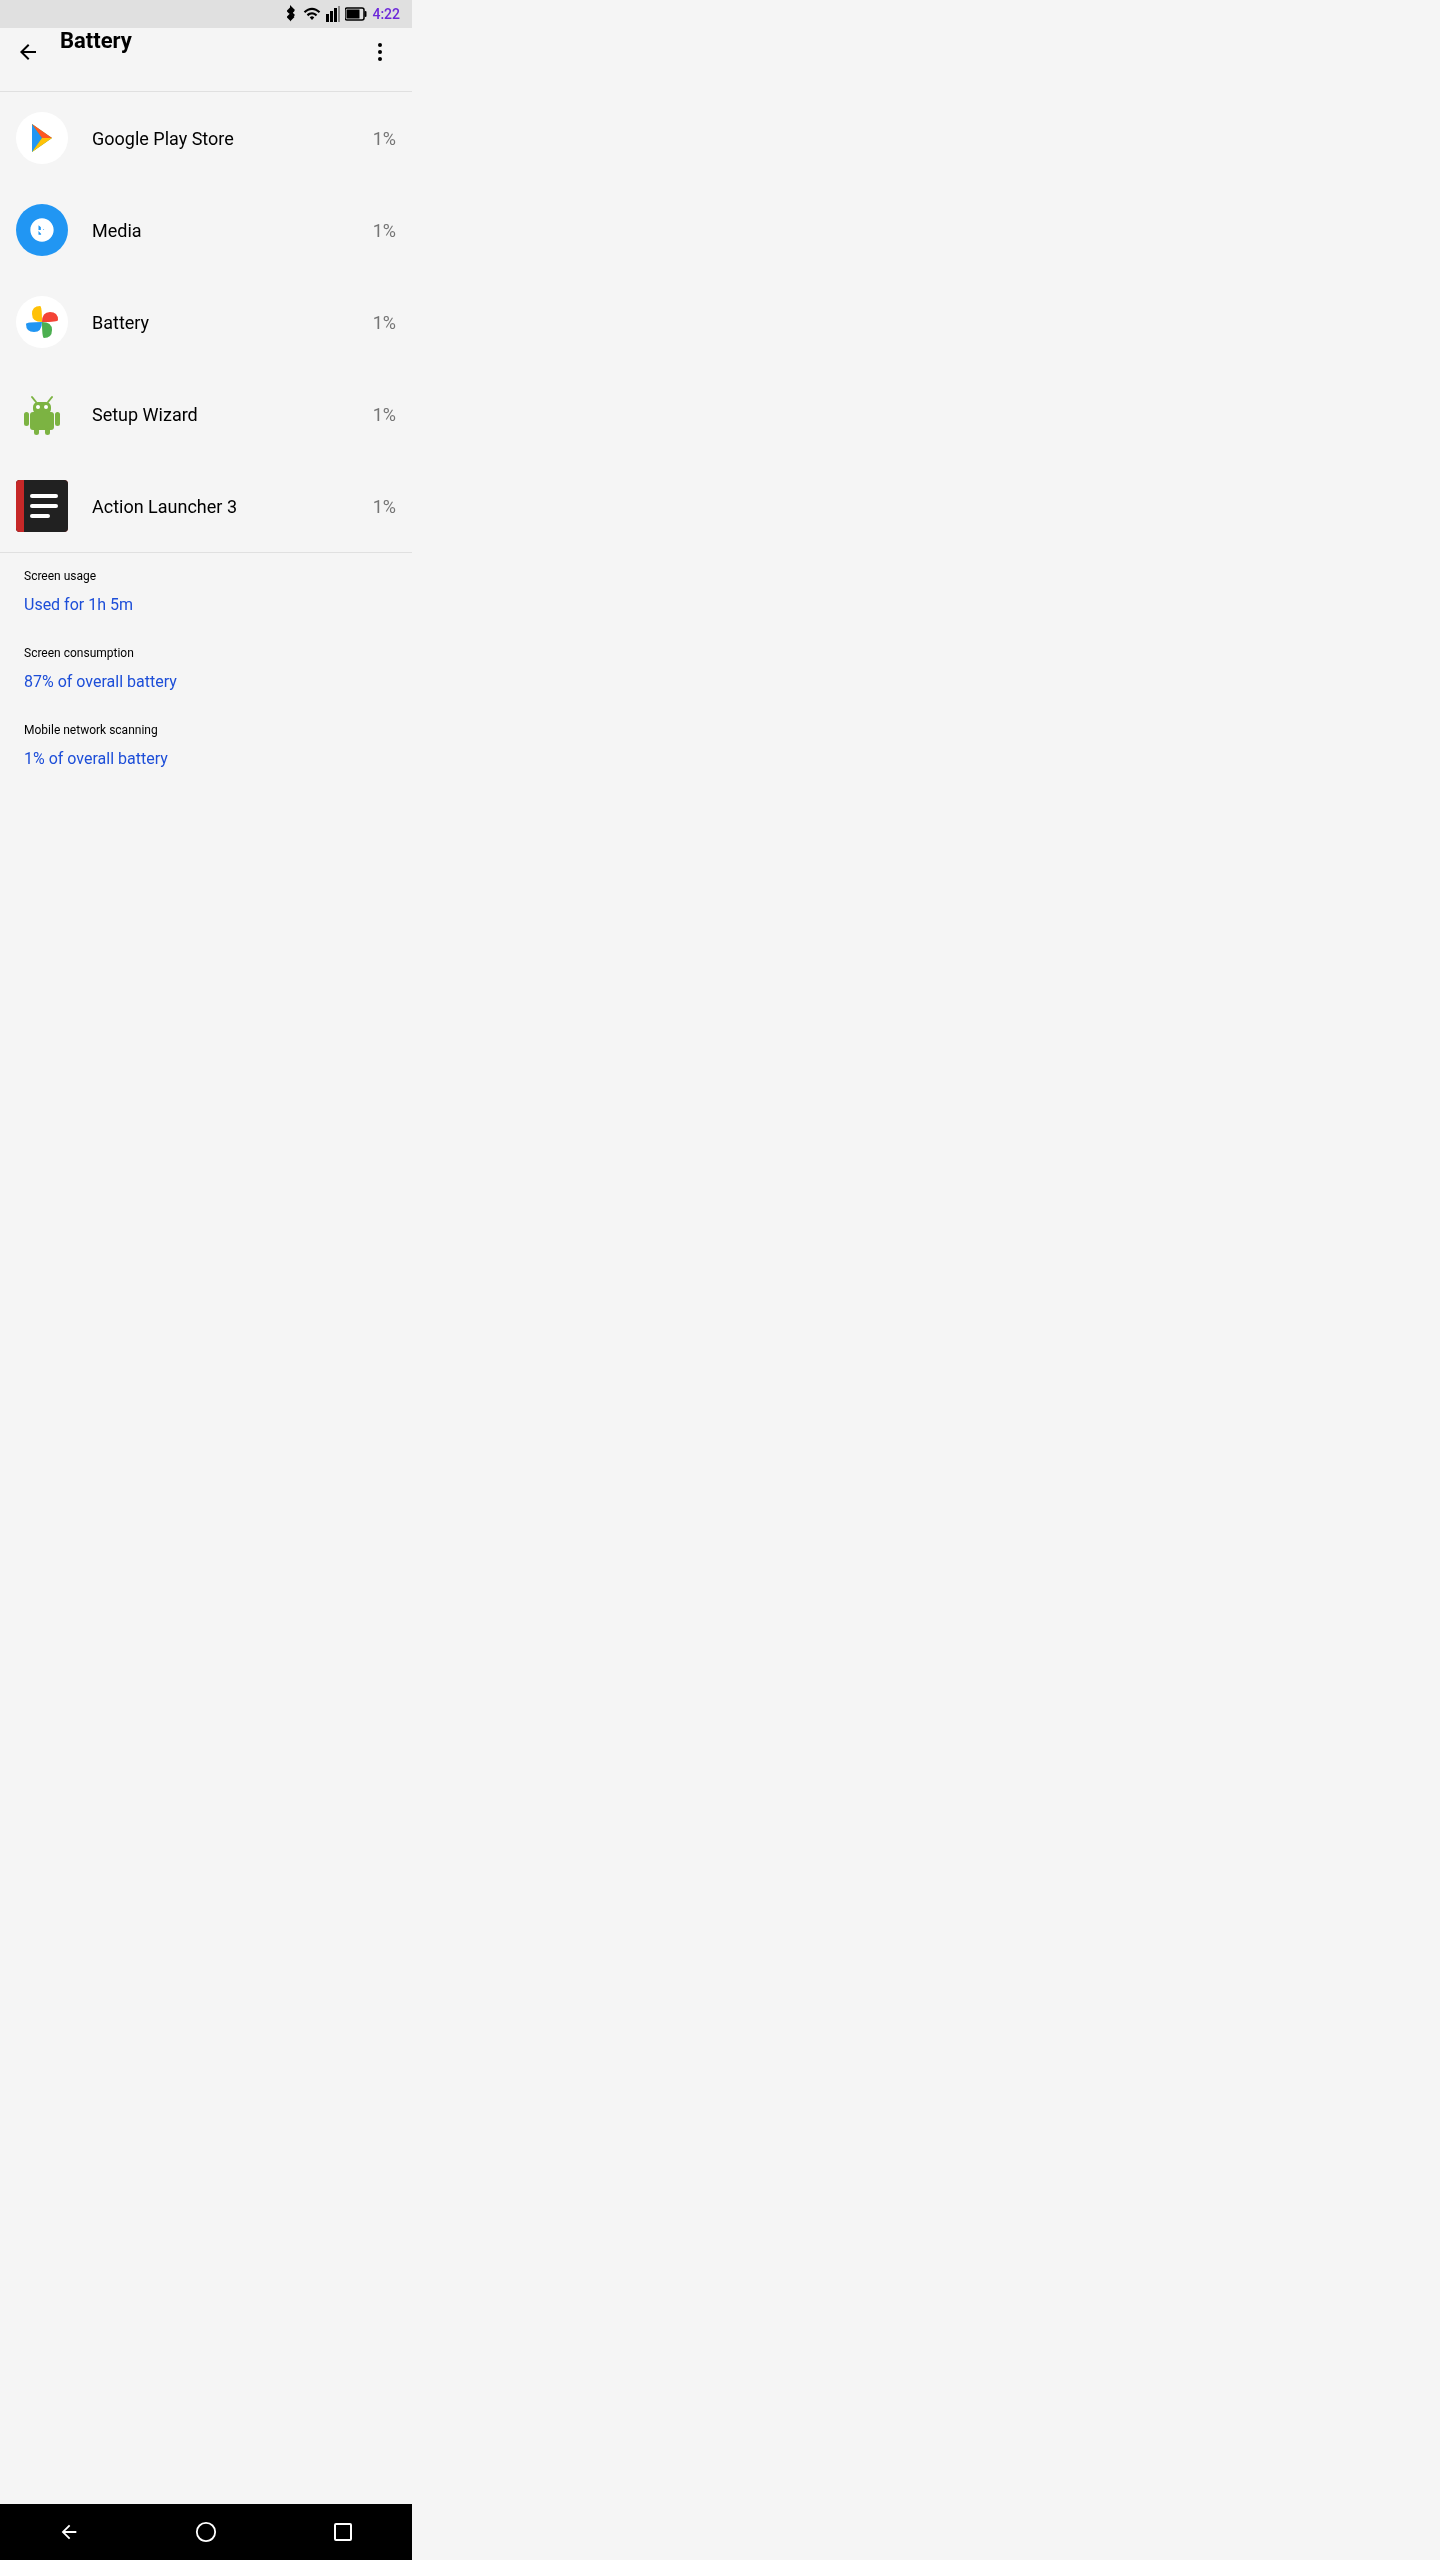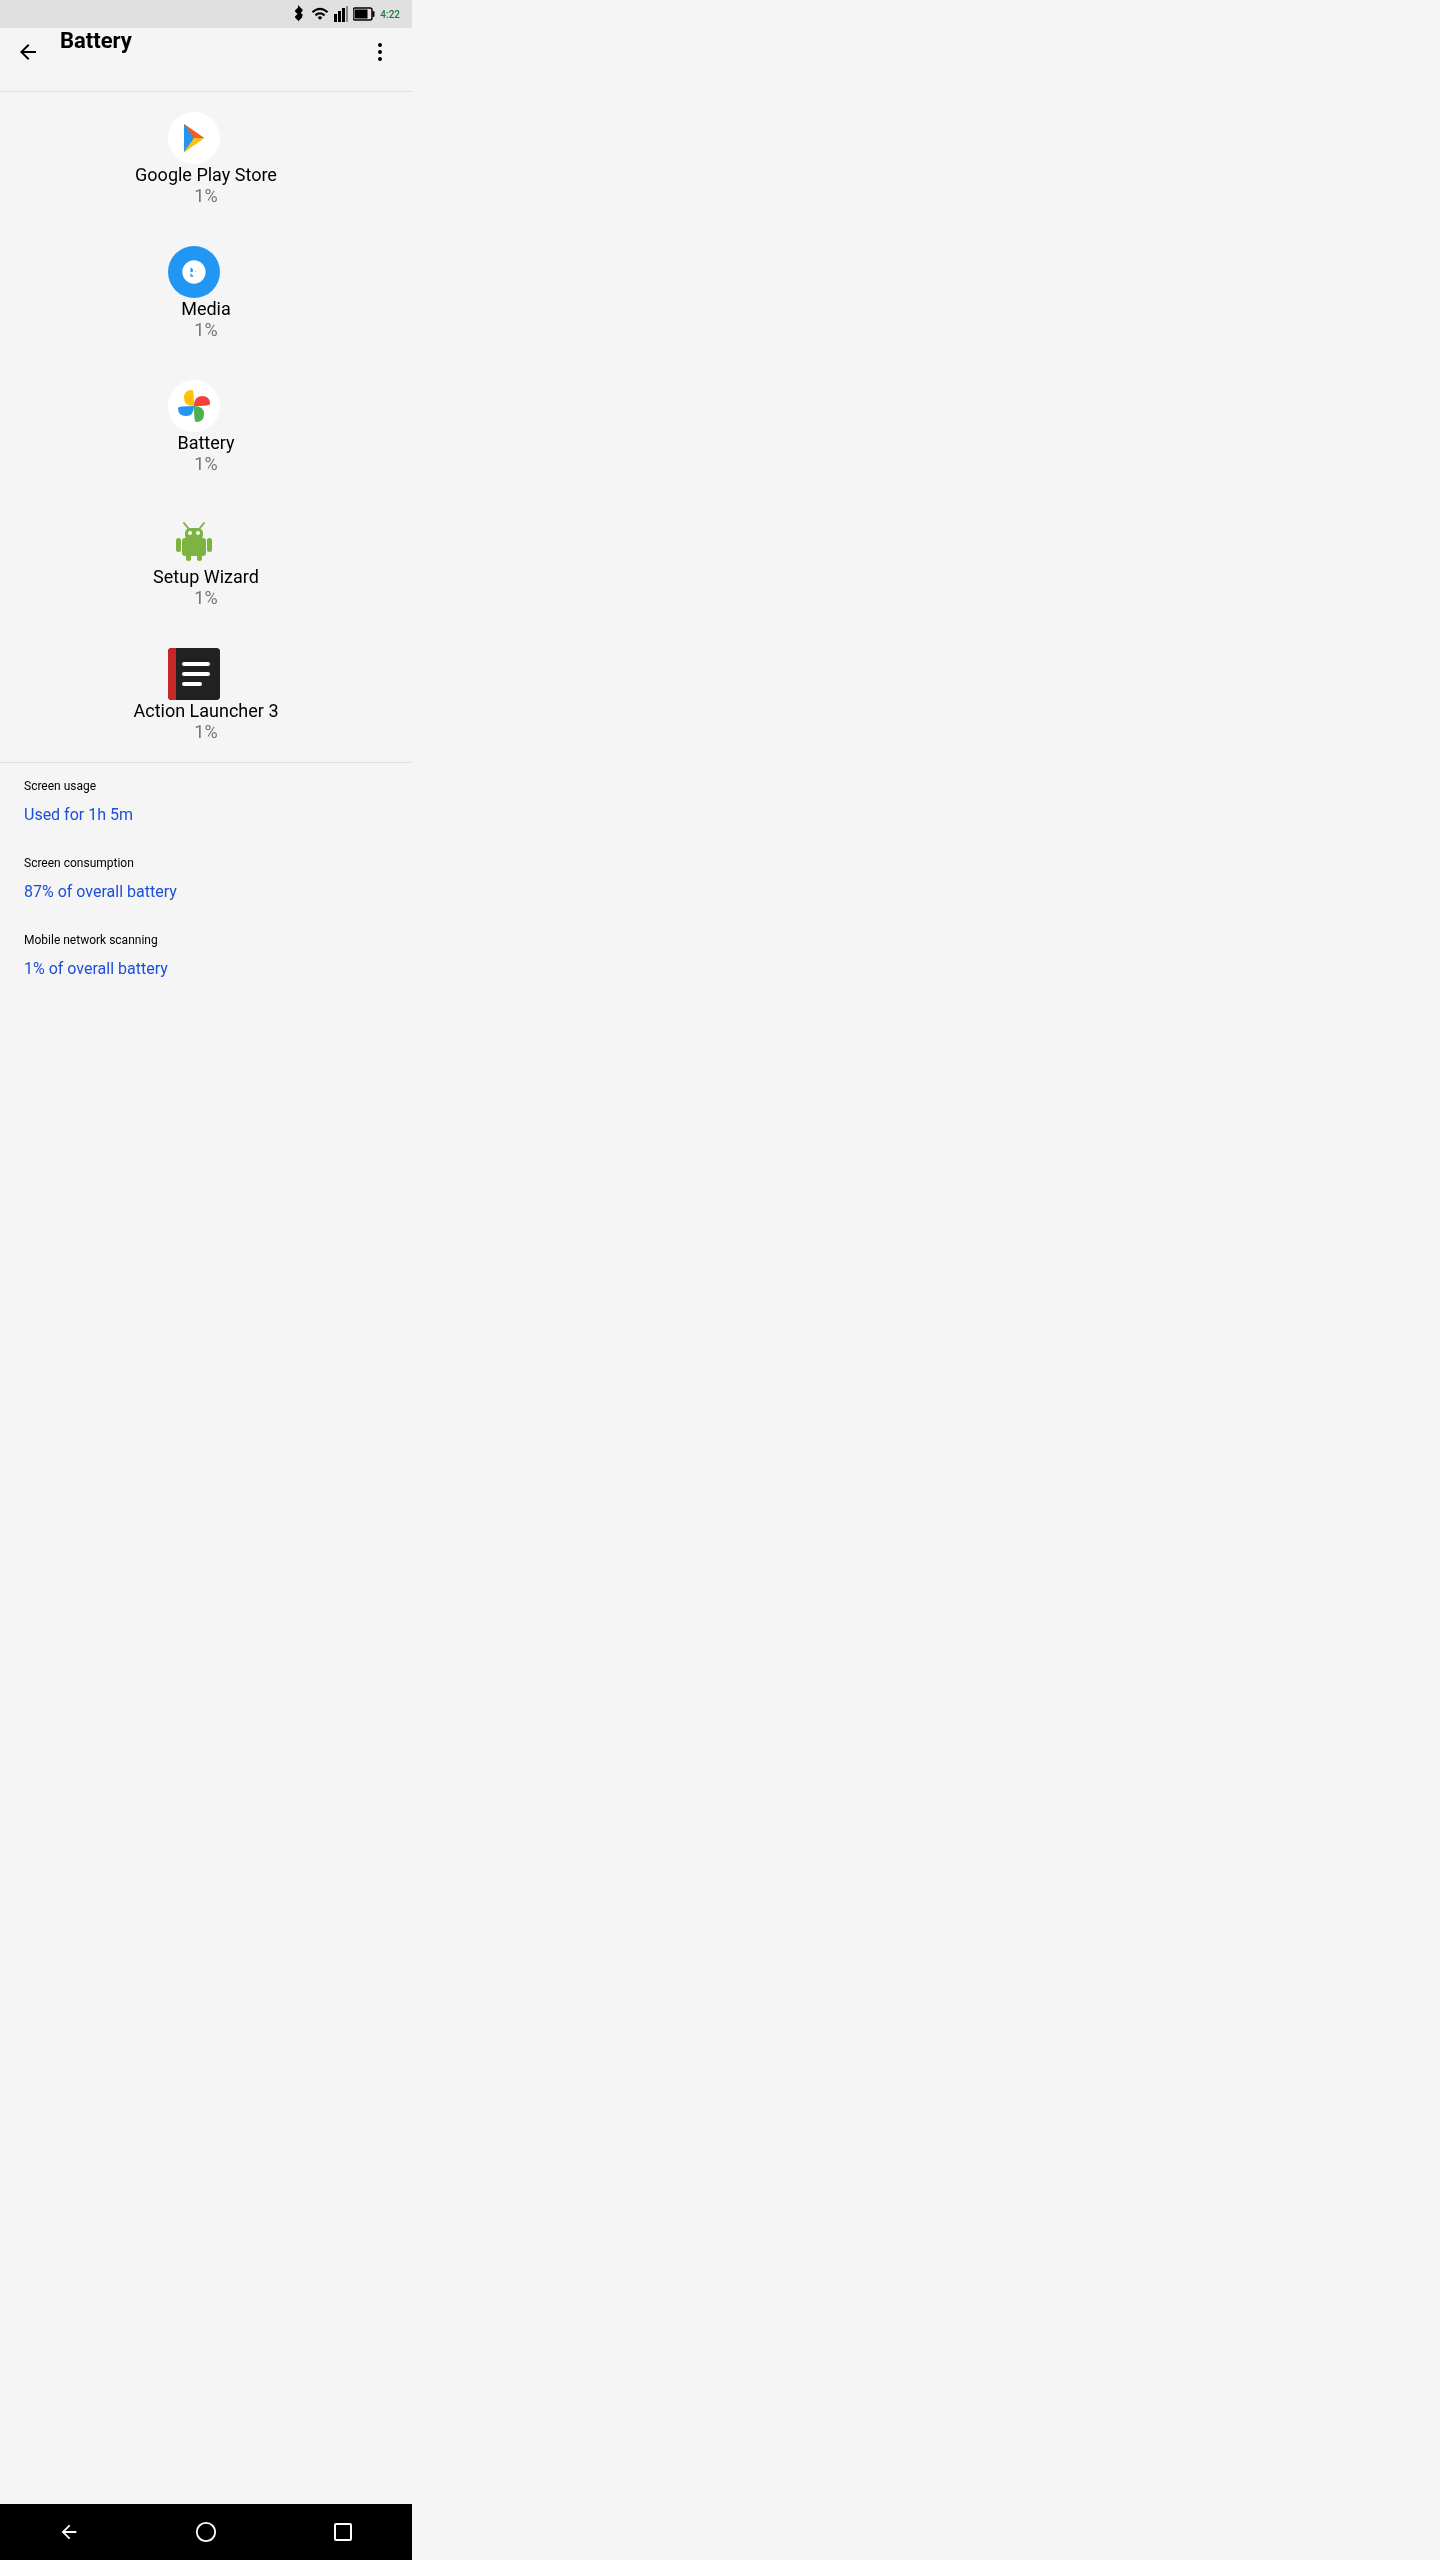--- a/index.html
+++ b/index.html
@@ -30,23 +30,23 @@
       gap: 6px;
     }
 
     .status-icons {
       display: flex;
       align-items: center;
       gap: 5px;
     }
 
     .status-time {
-      font-size: 10px;
+      font-size: 14px;
       font-weight: 500;
-      color: #15803d;
+      color: #6d28d9;
     }
 
     
     .app-bar {
       background: #f5f5f5;
       height: 64px;
       display: flex;
       align-items: flex-start;
       padding: 0 8px 0 4px;
       border-bottom: 1px solid #e0e0e0;
@@ -92,21 +92,20 @@
       flex: 1;
     }
 
     .list-item {
       display: flex;
       align-items: center;
       padding: 20px 16px;
       background: #f5f5f5;
       cursor: pointer;
       min-height: 80px;
-      flex-direction: column;
     }
 
     .app-icon {
       width: 52px;
       height: 52px;
       margin-right: 24px;
       flex-shrink: 0;
       border-radius: 50%;
       overflow: hidden;
       display: flex;

